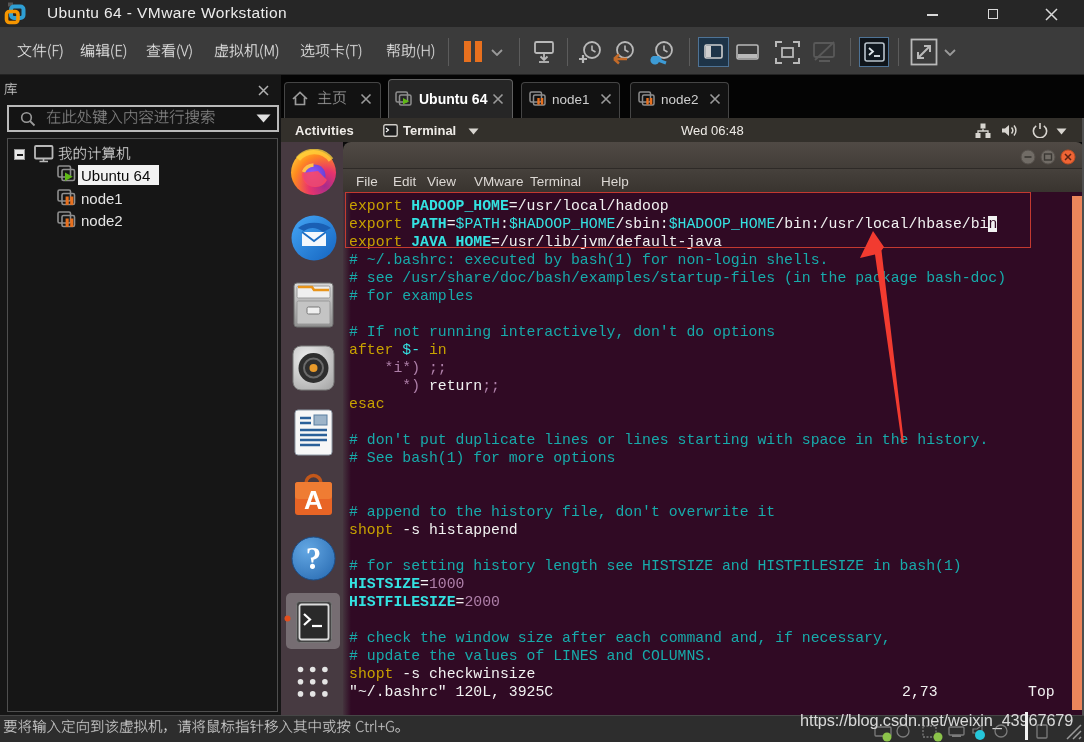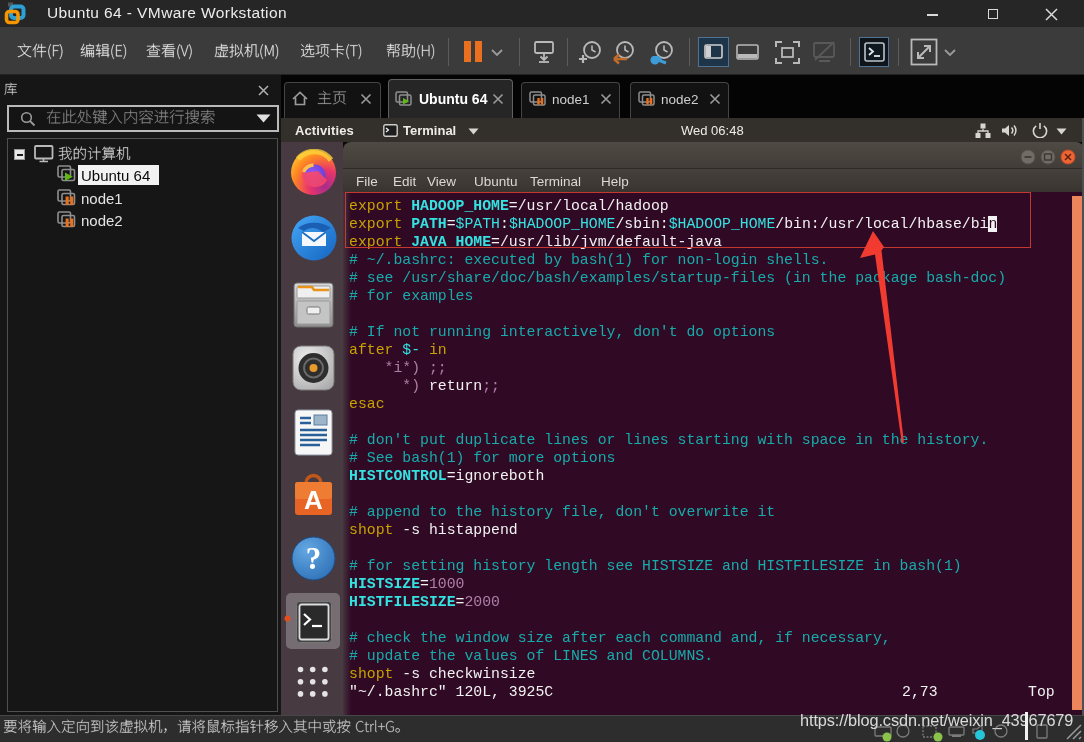--- a/index.html
+++ b/index.html
@@ -458,41 +458,40 @@
 <div class="a" style="left:1060px;top:149px">
       <svg width="16" height="16">
         <circle cx="8" cy="8" r="7" fill="#ef6435" stroke="#c14e22"></circle>
         <path d="M5 5 L11 11 M11 5 L5 11" stroke="#5e2312" stroke-width="1.5"></path>
       </svg>
     </div>
 <div class="a" style="left:343px;top:169px;width:741px;height:23px;background:linear-gradient(#46413c,#39342f)"></div>
 <div class="a" style="left:356px;top:173.5px;white-space:pre;font-size:13.5px;color:#dcd8d4">File</div>
 <div class="a" style="left:393px;top:173.5px;white-space:pre;font-size:13.5px;color:#dcd8d4">Edit</div>
 <div class="a" style="left:427px;top:173.5px;white-space:pre;font-size:13.5px;color:#dcd8d4">View</div>
-<div class="a" style="left:474px;top:173.5px;white-space:pre;font-size:13.5px;color:#dcd8d4">Ubuntu</div>
+<div class="a" style="left:474px;top:173.5px;white-space:pre;font-size:13.5px;color:#dcd8d4">VMware</div>
 <div class="a" style="left:530px;top:173.5px;white-space:pre;font-size:13.5px;color:#dcd8d4">Terminal</div>
 <div class="a" style="left:601px;top:173.5px;white-space:pre;font-size:13.5px;color:#dcd8d4">Help</div>
 <div class="a" style="left:343px;top:192px;width:741px;height:523px;background:#300a24"></div>
 <div class="a" style="left:343px;top:192px;width:8px;height:523px;background:linear-gradient(to right,rgba(72,59,66,0.85),rgba(72,59,66,0))"></div>
 <div class="a" style="left:1082px;top:118px;width:2px;height:597px;background:#4f4f4f"></div>
 <div class="a" style="left:1072px;top:196px;width:10px;height:514px;background:#ec855b"></div>
 <div class="a tl" style="left:349px;top:197px"><span class="y">export </span><span class="b">HADOOP_HOME</span><span class="w">=/usr/local/hadoop</span></div>
 <div class="a tl" style="left:349px;top:215px"><span class="y">export </span><span class="b">PATH</span><span class="w">=</span><span class="cy">$PATH</span><span class="w">:</span><span class="cy">$HADOOP_HOME</span><span class="w">/sbin:</span><span class="cy">$HADOOP_HOME</span><span class="w">/bin:/usr/local/hbase/bi</span><span class="cur">n</span></div>
 <div class="a tl" style="left:349px;top:233px"><span class="y">export </span><span class="b">JAVA_HOME</span><span class="w">=/usr/lib/jvm/default-java</span></div>
 <div class="a tl" style="left:349px;top:251px"><span class="c"># ~/.bashrc: executed by bash(1) for non-login shells.</span></div>
 <div class="a tl" style="left:349px;top:269px"><span class="c"># see /usr/share/doc/bash/examples/startup-files (in the package bash-doc)</span></div>
 <div class="a tl" style="left:349px;top:287px"><span class="c"># for examples</span></div>
 <div class="a tl" style="left:349px;top:323px"><span class="c"># If not running interactively, don't do options</span></div>
 <div class="a tl" style="left:349px;top:341px"><span class="y">after </span><span class="cy">$-</span><span class="w"> </span><span class="y">in</span></div>
 <div class="a tl" style="left:349px;top:359px"><span class="p">    *i*) ;;</span></div>
 <div class="a tl" style="left:349px;top:377px"><span class="p">      *)</span><span class="w"> </span><span class="w">return</span><span class="p">;;</span></div>
 <div class="a tl" style="left:349px;top:395px"><span class="y">esac</span></div>
 <div class="a tl" style="left:349px;top:431px"><span class="c"># don't put duplicate lines or lines starting with space in the history.</span></div>
 <div class="a tl" style="left:349px;top:449px"><span class="c"># See bash(1) for more options</span></div>
-<div class="a tl" style="left:349px;top:467px"><span class="b">HISTCONTROL</span><span class="w">=ignoreboth</span></div>
 <div class="a tl" style="left:349px;top:503px"><span class="c"># append to the history file, don't overwrite it</span></div>
 <div class="a tl" style="left:349px;top:521px"><span class="y">shopt</span><span class="w"> -s histappend</span></div>
 <div class="a tl" style="left:349px;top:557px"><span class="c"># for setting history length see HISTSIZE and HISTFILESIZE in bash(1)</span></div>
 <div class="a tl" style="left:349px;top:575px"><span class="b">HISTSIZE</span><span class="w">=</span><span class="p">1000</span></div>
 <div class="a tl" style="left:349px;top:593px"><span class="b">HISTFILESIZE</span><span class="w">=</span><span class="p">2000</span></div>
 <div class="a tl" style="left:349px;top:647px"><span class="c"># update the values of LINES and COLUMNS.</span></div>
 <div class="a tl" style="left:349px;top:629px"><span class="c"># check the window size after each command and, if necessary,</span></div>
 <div class="a tl" style="left:349px;top:665px"><span class="y">shopt</span><span class="w"> -s checkwinsize</span></div>
 <div class="a tl" style="left:349px;top:683px"><span class="w">"~/.bashrc" 120L, 3925C</span></div>
 <div class="a tl" style="left:902px;top:683px"><span class="w">2,73</span></div>

